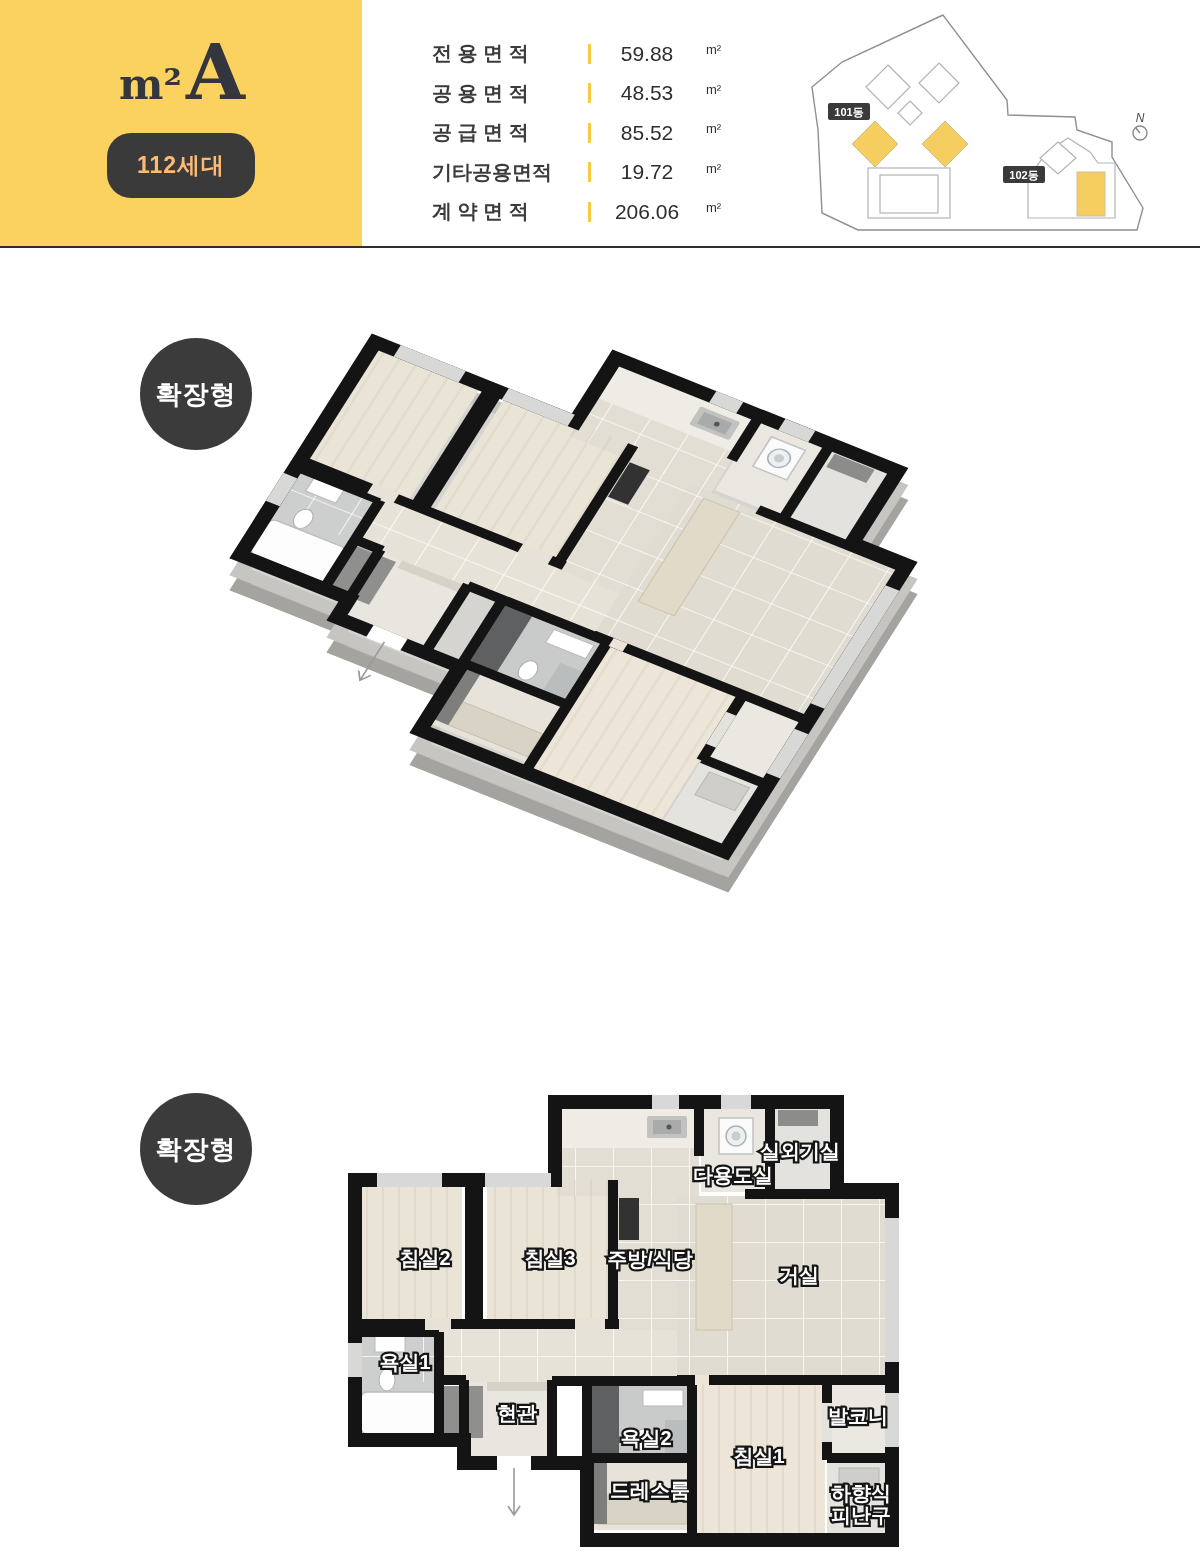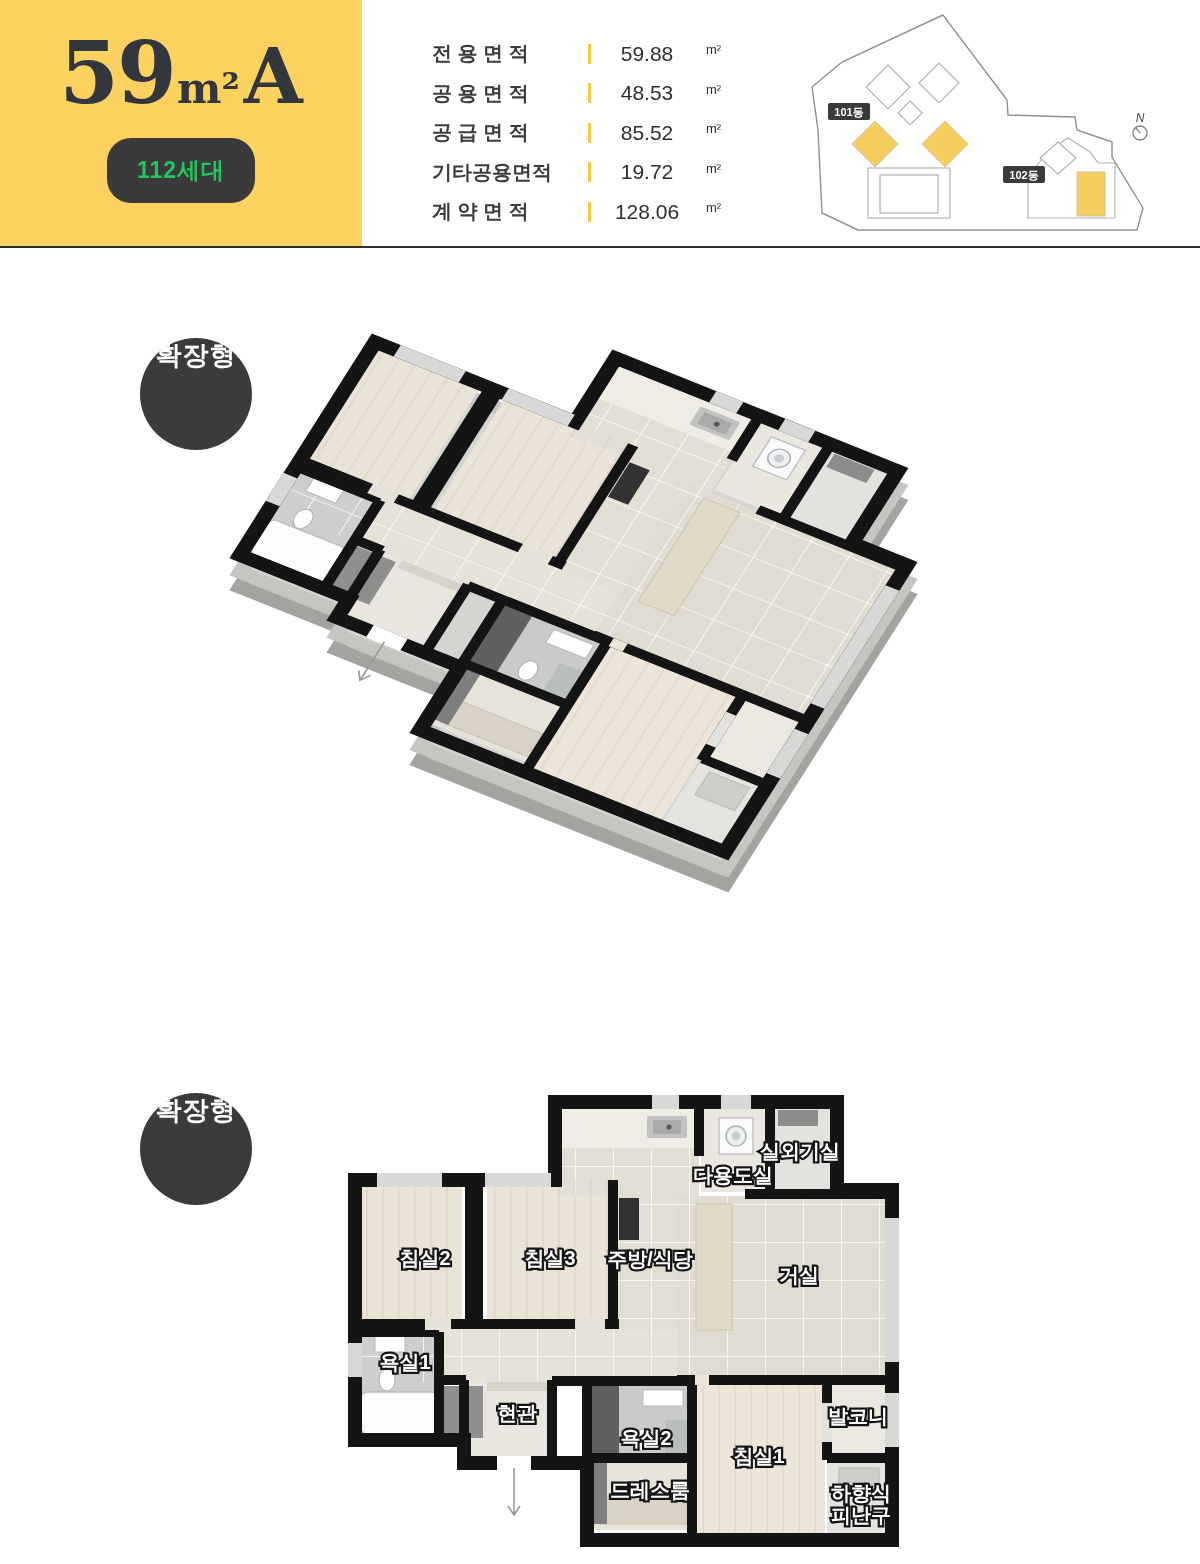--- a/index.html
+++ b/index.html
@@ -8,32 +8,32 @@
   
   .header{position:absolute;left:0;top:0;width:1200px;height:248px;background:#fff;
           border-bottom:2px solid #2e2e2e;box-sizing:border-box;}
   .title-block{position:absolute;left:0;top:0;width:362px;height:246px;background:#FBD160;
                display:flex;flex-direction:column;align-items:center;justify-content:center;}
   .unit-title{color:#33373d;font-family:"DejaVu Serif",serif;font-weight:bold;
               display:flex;align-items:baseline;line-height:1;margin-top:-14px;}
   .unit-title .num{font-size:86px;letter-spacing:-2px;}
   .unit-title .unit{font-size:42px;margin-left:2px;}
   .unit-title .suffix{font-size:76px;margin-left:4px;}
-  .households{margin-top:22px;background:#3a3a3a;color:#22c55e;font-size:23px;font-weight:bold;
+  .households{margin-top:22px;background:#3a3a3a;color:#fdba74;font-size:23px;font-weight:bold;
               padding:17px 30px;border-radius:24px;letter-spacing:1px;}
   .area-table{position:absolute;left:432px;top:34px;}
   .area-row{display:flex;align-items:center;height:39.5px;}
   .area-label{width:118px;font-size:20px;font-weight:bold;color:#3b3b3b;white-space:nowrap;}
   .area-bar{width:3px;height:20px;background:#F7CA3F;margin-left:38px;flex:none;}
   .area-val{width:112px;text-align:center;font-size:21px;color:#2e2e2e;font-weight:500;}
   .area-unit{font-size:13px;color:#2e2e2e;margin-left:3px;position:relative;top:-4px;}
   .site-svg{position:absolute;left:800px;top:0;}
   
   .badge-circle{position:absolute;width:112px;height:112px;border-radius:50%;background:#3b3b3b;
-                color:#fff;font-size:26px;font-weight:bold;display:flex;align-items:flex-start;
+                color:#fff;font-size:26px;font-weight:bold;display:flex;align-items:center;
                 justify-content:center;letter-spacing:1px;}
   .iso-svg{position:absolute;left:200px;top:320px;}
   .plan2d-svg{position:absolute;left:343px;top:1082px;}
   .room-label{font-size:20px;font-weight:bold;fill:#ffffff;stroke:#151515;stroke-width:4.5px;
               paint-order:stroke;text-anchor:middle;font-family:"Liberation Sans",sans-serif;}
   .site-badge-text{font-size:11px;font-weight:bold;fill:#ffffff;text-anchor:middle;
                    font-family:"Liberation Sans",sans-serif;}
   .north-n{font-size:12px;font-style:italic;fill:#4a4a4a;text-anchor:middle;
            font-family:"Liberation Sans",sans-serif;}
 </style>
@@ -119,21 +119,20 @@
 
       <rect x="150" y="366" width="34" height="15" fill="#ffffff"></rect>
       <path d="M167,378 V424 M161,416 L167,425 L173,416" stroke="#9a9a9a" stroke-width="1.6" fill="none"></path>
     </g>
   </defs>
 </svg>
 
 <div class="header">
   <div class="title-block">
     <div class="unit-title">
-      <span class="num">59</span>
       <span class="unit">m²</span>
       <span class="suffix">A</span>
     </div>
     <div class="households">112세대</div>
   </div>
 
   <div class="area-table">
     <div class="area-row">
       <span class="area-label">전 용 면 적</span>
       <span class="area-bar"></span>
@@ -154,21 +153,21 @@
     </div>
     <div class="area-row">
       <span class="area-label">기타공용면적</span>
       <span class="area-bar"></span>
       <span class="area-val">19.72</span>
       <span class="area-unit">m²</span>
     </div>
     <div class="area-row">
       <span class="area-label">계 약 면 적</span>
       <span class="area-bar"></span>
-      <span class="area-val">128.06</span>
+      <span class="area-val">206.06</span>
       <span class="area-unit">m²</span>
     </div>
   </div>
 
   <svg class="site-svg" width="400" height="246" viewBox="0 0 400 246">
     <polygon points="143,15 42,62 12,87 18,130 22,213 58,230 337,230 343,208 312,157 312,142 277,130 275,117 208,115 207,100" fill="#ffffff" stroke="#8f8f8f" stroke-width="1.4"></polygon>
 
     <g stroke="#b3b3b3" stroke-width="1.2" fill="#ffffff">
       <polygon points="88,65 110,87 88,109 66,87"></polygon>
       <polygon points="139,63 159,83 139,103 119,83"></polygon>

